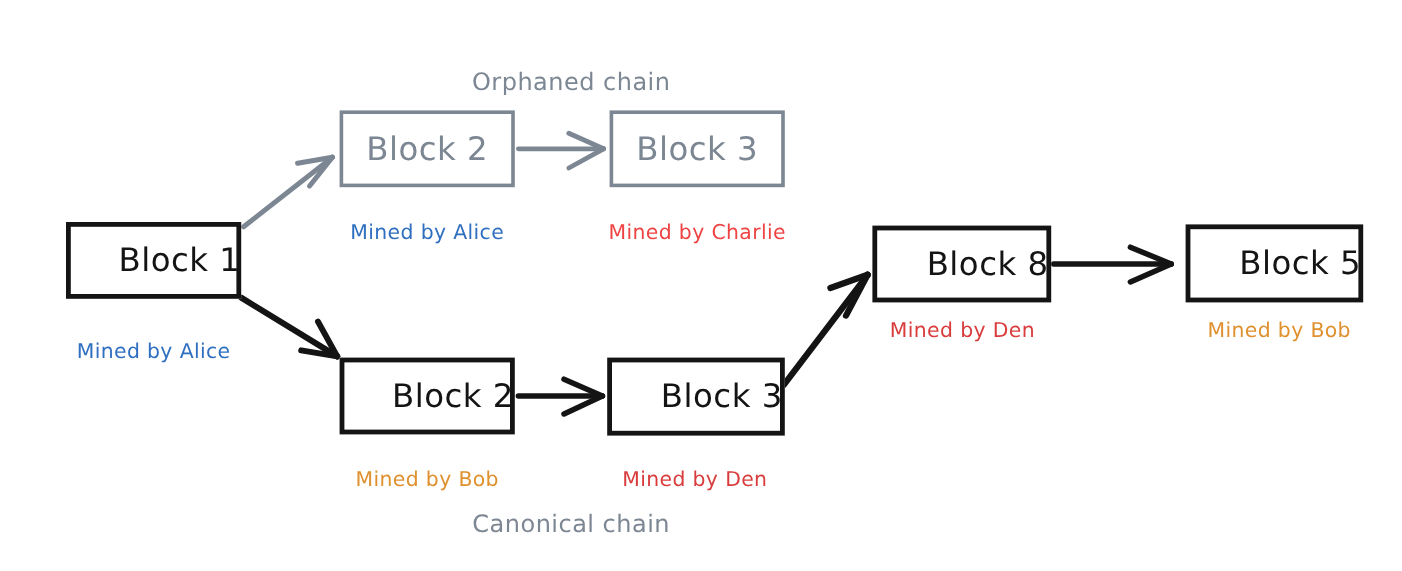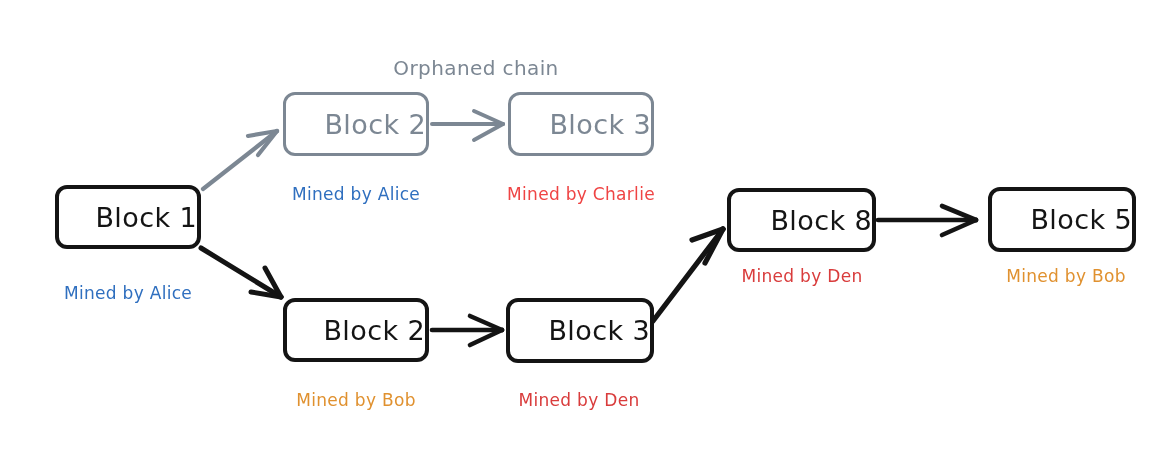--- a/index.html
+++ b/index.html
@@ -25,24 +25,24 @@
     top: 0;
     width: 1168px;
     height: 476px;
     pointer-events: none;
   }
   .block {
     position: absolute;
     box-sizing: border-box;
     display: flex;
     align-items: center;
-    justify-content: flex-end;
+    justify-content: center;
     background: #ffffff;
     border-style: solid;
-    border-radius: 12px;
+    border-radius: 0;
   }
   .block .block-label {
     font-family: "DejaVu Sans", sans-serif;
     font-size: 27px;
     letter-spacing: 0.4px;
     line-height: 1;
     white-space: nowrap;
   }
   .block.solid {
     border-color: #141414;
@@ -120,20 +120,23 @@
       <path d="M878 220 L976 220" fill="none" stroke="#141414" stroke-width="4.6" stroke-linecap="round"></path>
       <path d="M976 220 L942 206" fill="none" stroke="#141414" stroke-width="4.6" stroke-linecap="round"></path>
       <path d="M976 220 L942 235" fill="none" stroke="#141414" stroke-width="4.6" stroke-linecap="round"></path>
     </g>
   </svg>
 
   <div class="chain-caption" style="left:371px; top:58px; width:210px;">
     <span>Orphaned chain</span>
   </div>
 
+  <div class="chain-caption" style="left:371px; top:426px; width:210px;">
+    <span>Canonical chain</span>
+  </div>
 
   <div class="block solid" style="left:55px; top:185px; width:146px; height:64px;">
     <span class="block-label">Block 1</span>
   </div>
 
   <div class="block ghost" style="left:283px; top:92px; width:146px; height:64px;">
     <span class="block-label">Block 2</span>
   </div>
 
   <div class="block ghost" style="left:508px; top:92px; width:146px; height:64px;">

